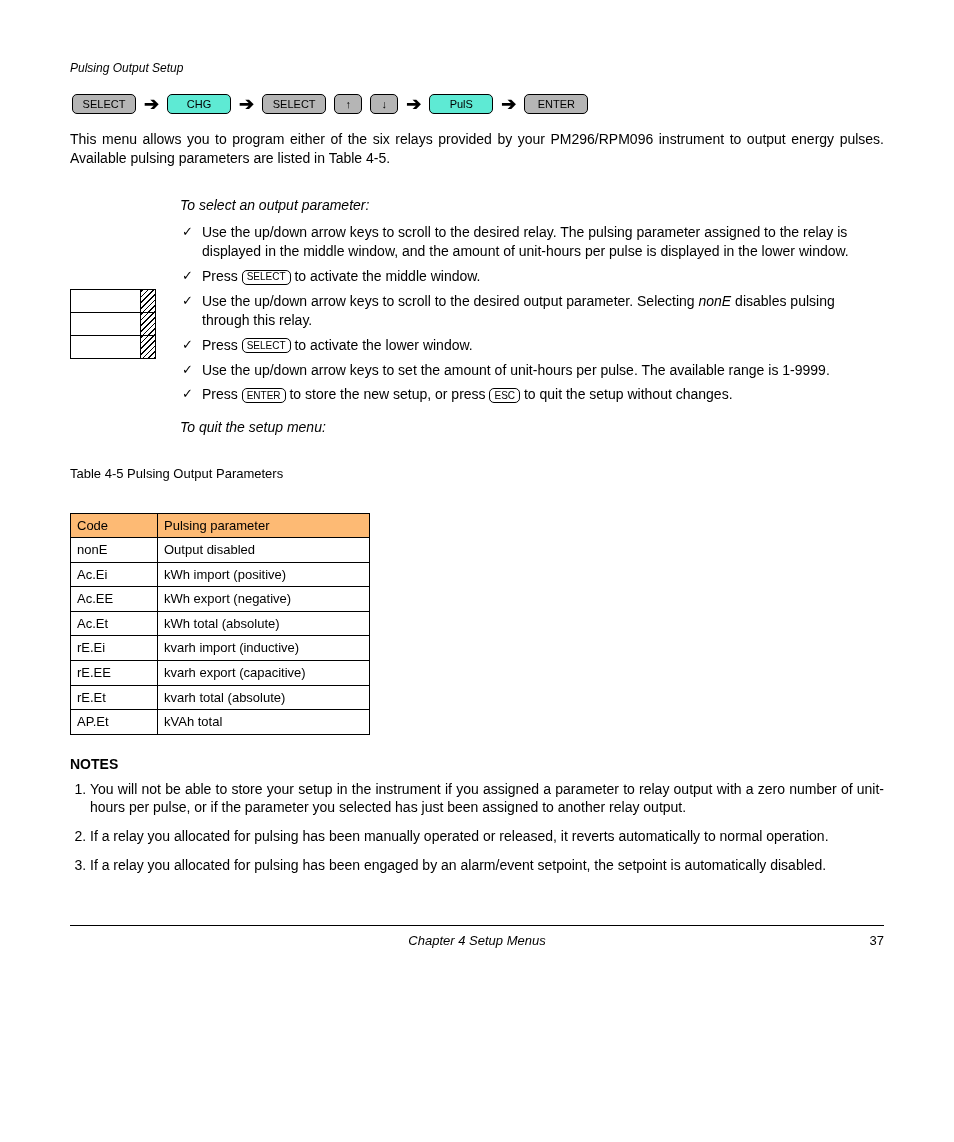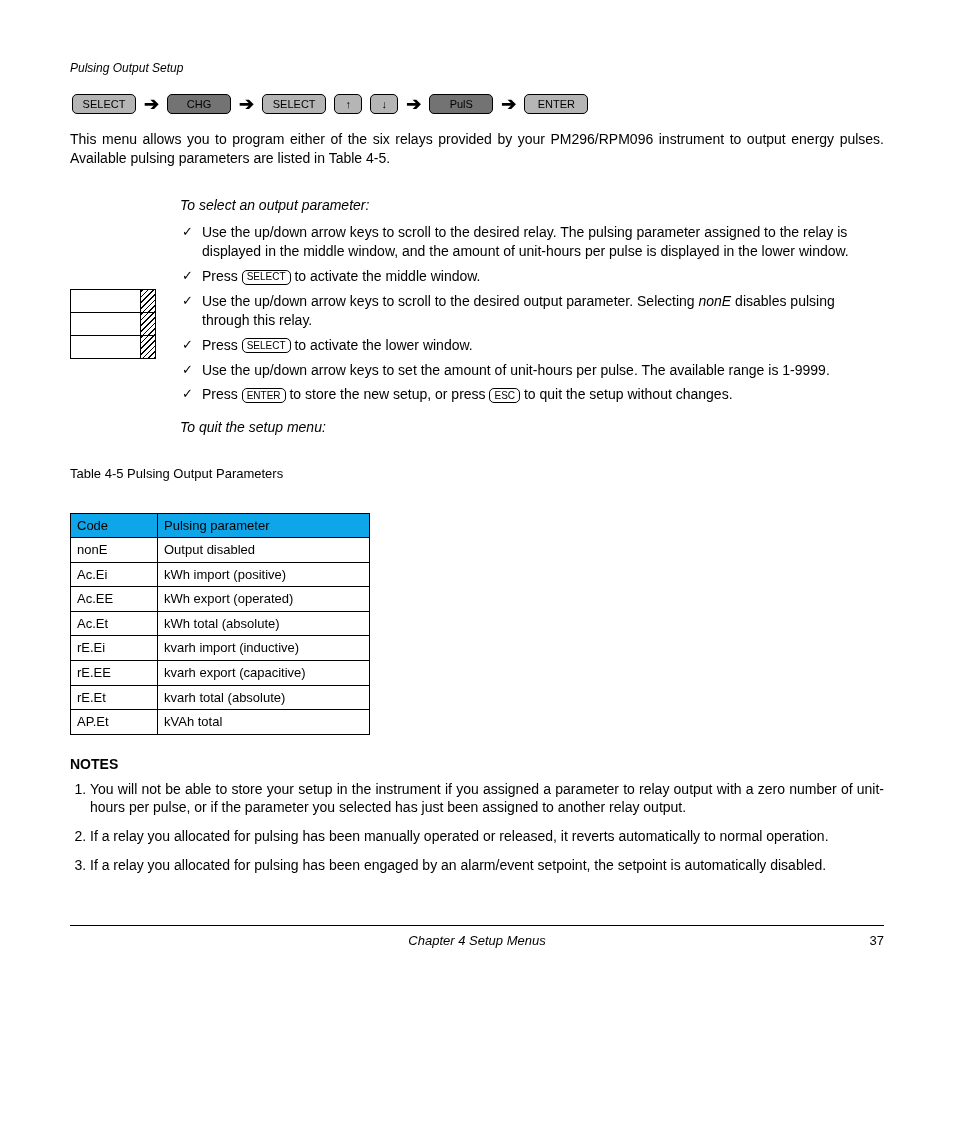--- a/index.html
+++ b/index.html
@@ -30,21 +30,21 @@
     align-items: center;
     justify-content: center;
     height: 20px;
     border: 1px solid #000;
     border-radius: 5px;
     font-size: 11px;
     padding: 0 8px;
     box-sizing: border-box;
   }
   .keybtn.shaded { background: #b5b5b5; }
-  .keybtn.plain  { background: #737373; }
+  .keybtn.plain  { background: #5eead4; }
   .keybtn.wide   { width: 64px; }
   .keybtn.sq     { width: 28px; padding: 0; }
   .arrow {
     font-size: 18px;
     font-weight: bold;
   }
   .intro {
     text-align: justify;
     margin-bottom: 28px;
   }
@@ -119,21 +119,21 @@
     width: 300px;
     font-size: 13px;
   }
   table.params th, table.params td {
     border: 1px solid #000;
     padding: 3px 6px;
     text-align: left;
     vertical-align: top;
   }
   table.params th {
-    background: #0ea5e9;
+    background: #fdba74;
     font-weight: normal;
   }
   table.params td.codecol { width: 74px; }
   
   .notes-h {
     font-weight: bold;
     margin: 20px 0 6px 0;
   }
   ol.notes {
     padding-left: 20px;
@@ -239,21 +239,21 @@
     <tr>
         <td class="codecol">nonE</td>
         <td>Output disabled</td>
       </tr>
     <tr>
         <td class="codecol">Ac.Ei</td>
         <td>kWh import (positive)</td>
       </tr>
     <tr>
         <td class="codecol">Ac.EE</td>
-        <td>kWh export (operated)</td>
+        <td>kWh export (negative)</td>
       </tr>
     <tr>
         <td class="codecol">Ac.Et</td>
         <td>kWh total (absolute)</td>
       </tr>
     <tr>
         <td class="codecol">rE.Ei</td>
         <td>kvarh import (inductive)</td>
       </tr>
     <tr>

